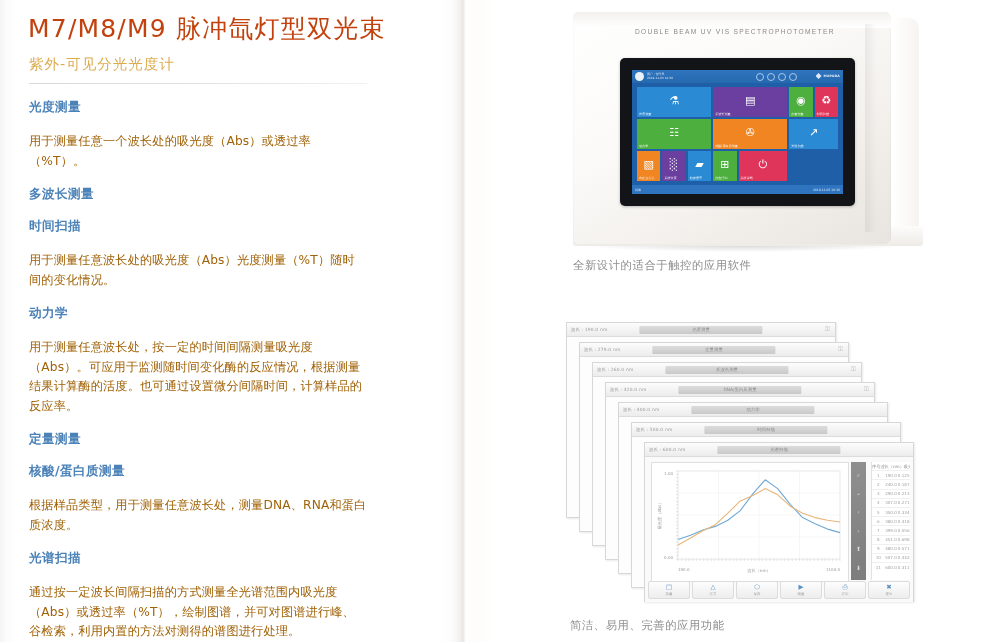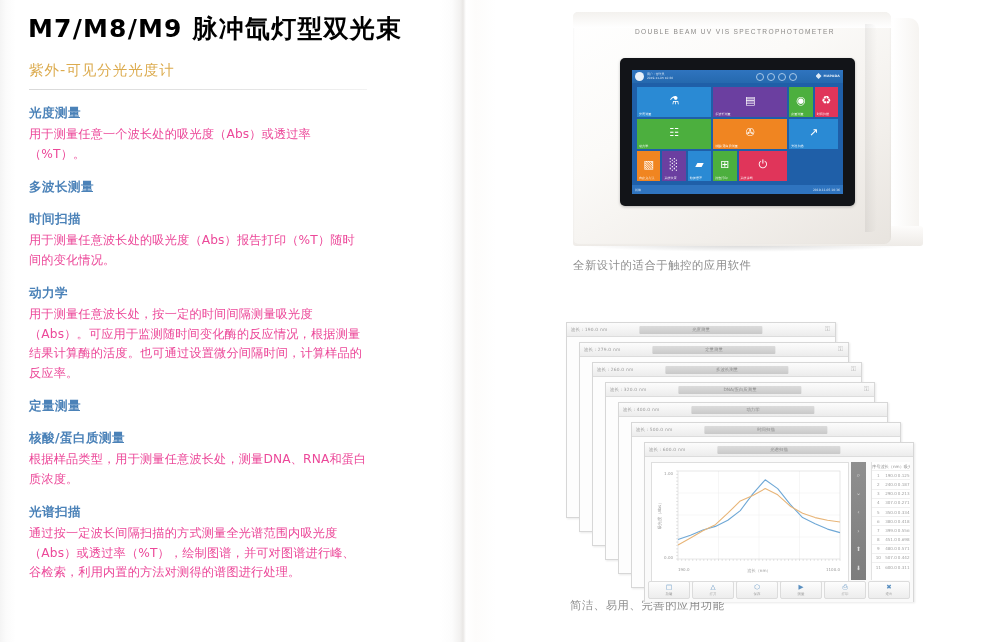--- a/index.html
+++ b/index.html
@@ -17,47 +17,47 @@
     background:linear-gradient(to right,#f4f4f4 0px,#fbfbfb 6px,#ffffff 16px,#ffffff 440px,#fcfcfc 452px,#f2f1f0 460px,#e9e7e5 463px,#ffffff 466px);
   }
   .rightpane{
     position:absolute;left:466px;top:0;width:524px;height:642px;
     background:linear-gradient(to right,#ffffff 0px,#fdfcfb 10px,#ffffff 30px);
   }
 
   
   .left{position:absolute;left:28px;top:0;width:400px;height:642px;}
   .title{
-    color:#000000;font-size:25px;font-weight:bold;letter-spacing:1.2px;
-    margin:14px 0 16px 0;line-height:30px;white-space:nowrap;
+    color:#c2410c;font-size:25px;font-weight:normal;letter-spacing:1.2px;
+    margin:14px 0 10px 0;line-height:30px;white-space:nowrap;
   }
   .subtitle{
     color:#dcab4e;font-size:14.5px;letter-spacing:1px;
     margin:3px 0 0 1px;line-height:20px;
   }
   .rule{
     margin:9px 0 0 1px;width:338px;height:1px;
     background:linear-gradient(to right,#d9d9d9,#e6e6e6 70%,#f2f2f2);
   }
   .sec{margin:14px 0 0 1px;}
   .sec-h{
     color:#4b82b8;font-size:12.6px;font-weight:bold;
     line-height:18px;letter-spacing:.4px;
   }
   .sec-b{
-    color:#ec4899;font-size:12.2px;line-height:19.5px;
-    letter-spacing:.15px;width:338px;margin-top:3px;
+    color:#a16207;font-size:12.2px;line-height:19.5px;
+    letter-spacing:.15px;width:338px;margin-top:16px;
   }
 
   
   .cap{
     position:absolute;color:#8e8e8e;font-size:11.3px;letter-spacing:.6px;
   }
   .cap1{left:573px;top:258px;}
-  .cap2{left:570px;top:598px;}
+  .cap2{left:570px;top:618px;}
 
   
   .instr{position:absolute;left:573px;top:12px;width:390px;height:238px;}
   .instr-shadow{
     position:absolute;left:6px;top:226px;width:330px;height:14px;
     background:radial-gradient(ellipse at 50% 50%,rgba(0,0,0,.16),rgba(0,0,0,0) 70%);
   }
   .instr-body{
     position:absolute;left:0;top:0;width:318px;height:232px;
     background:linear-gradient(150deg,#ffffff 0%,#fbfaf8 38%,#f2efeb 72%,#e8e4df 100%);
@@ -216,21 +216,21 @@
     <div id="sections">
         <div class="sec">
           <div class="sec-h">光度测量</div>
           <div class="sec-b">用于测量任意一个波长处的吸光度（Abs）或透过率（%T）。</div>
         </div>
         <div class="sec">
           <div class="sec-h">多波长测量</div>
         </div>
         <div class="sec">
           <div class="sec-h">时间扫描</div>
-          <div class="sec-b">用于测量任意波长处的吸光度（Abs）报告打印（%T）随时间的变化情况。</div>
+          <div class="sec-b">用于测量任意波长处的吸光度（Abs）光度测量（%T）随时间的变化情况。</div>
         </div>
         <div class="sec">
           <div class="sec-h">动力学</div>
           <div class="sec-b">用于测量任意波长处，按一定的时间间隔测量吸光度（Abs）。可应用于监测随时间变化酶的反应情况，根据测量结果计算酶的活度。也可通过设置微分间隔时间，计算样品的反应率。</div>
         </div>
         <div class="sec">
           <div class="sec-h">定量测量</div>
         </div>
         <div class="sec">
           <div class="sec-h">核酸/蛋白质测量</div>

